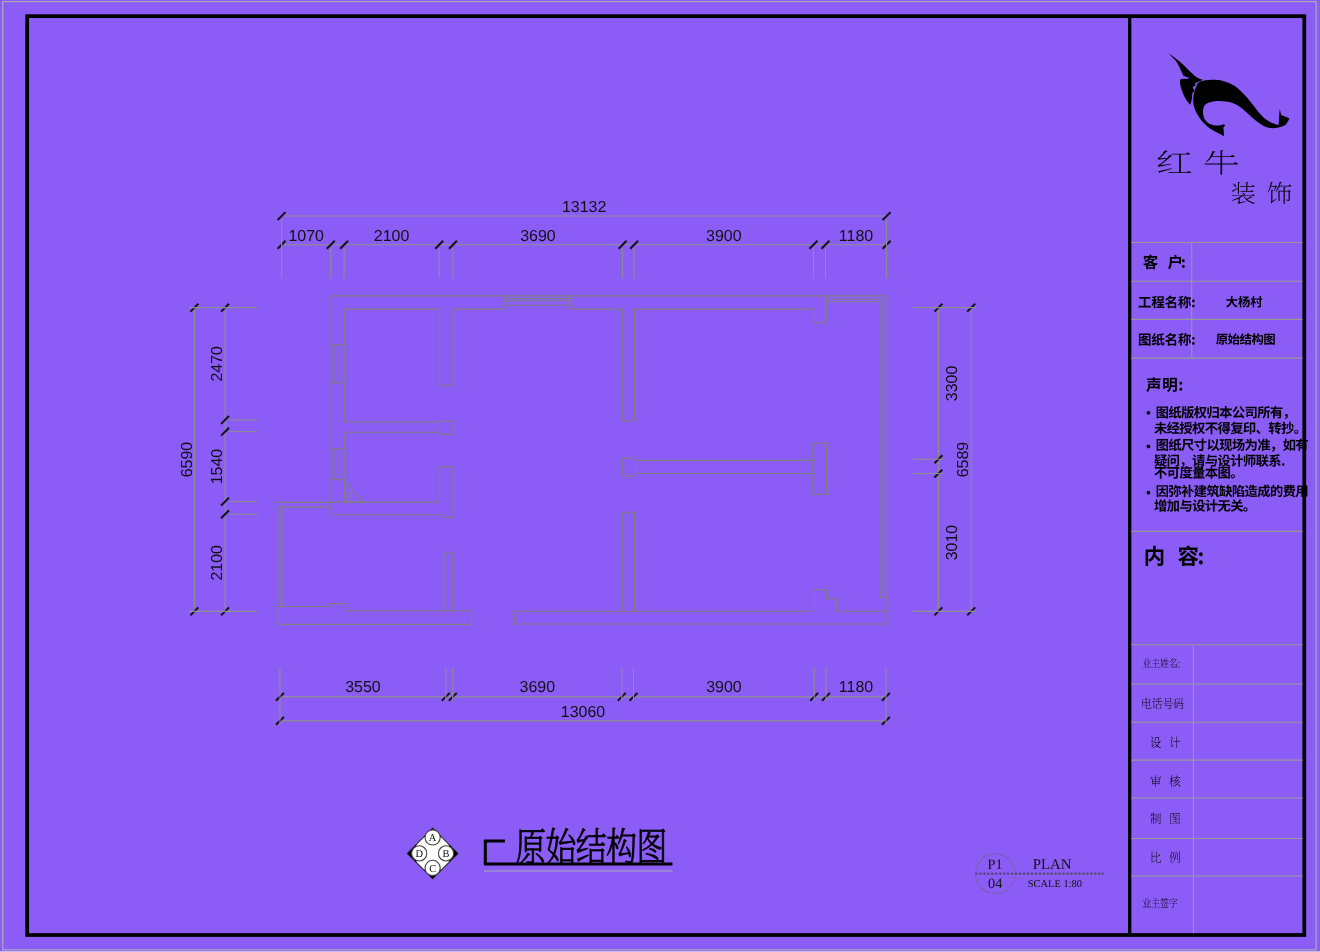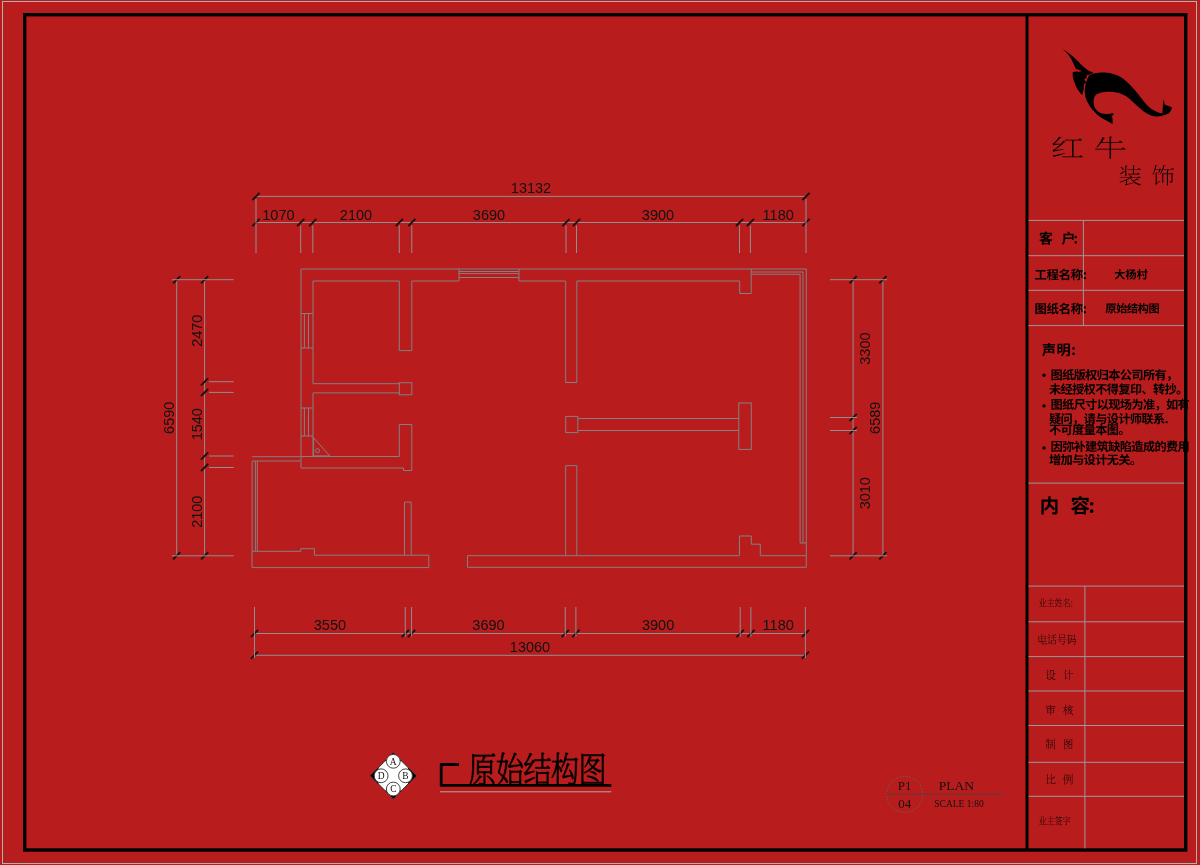--- a/index.html
+++ b/index.html
@@ -1,14 +1,14 @@
 <!DOCTYPE html>
 <html><head><meta charset="utf-8"><title>plan</title><style>
 html,body{margin:0;padding:0;background:#fff;}
-#page{position:relative;width:1200px;height:865px;background:#b91c1c;overflow:hidden;}
+#page{position:relative;width:1200px;height:865px;background:#8b5cf6;overflow:hidden;}
 text{font-weight:normal;}
 </style></head><body>
 
 <div id="page">
 <svg width="1200" height="865" viewBox="0 0 1200 865">
 <defs>
 <path id="g1" d="M149 781V799L203 771H193V527Q193 460 190 383Q186 306 172 226Q159 147 131 70Q103 -6 55 -72L38 -62Q88 26 112 124Q135 223 142 325Q149 427 149 526V771ZM879 821Q879 821 886 815Q894 809 906 800Q918 790 931 779Q944 768 955 757Q951 741 929 741H177V771H838ZM609 711Q606 704 598 698Q590 692 575 692Q562 664 544 636Q526 609 508 589L492 598Q503 624 514 660Q525 697 532 734ZM677 199Q748 171 795 141Q842 111 870 84Q897 56 908 32Q920 9 918 -6Q917 -22 906 -27Q895 -32 879 -24Q863 11 827 50Q791 90 748 126Q704 163 666 188ZM474 173Q469 166 461 163Q453 160 436 163Q412 129 373 92Q334 55 286 21Q239 -13 186 -38L175 -25Q222 5 266 44Q309 84 344 127Q379 170 400 208ZM595 6Q595 -15 589 -32Q583 -49 563 -60Q543 -71 501 -76Q500 -65 494 -56Q488 -47 478 -41Q465 -34 440 -29Q416 -24 378 -20V-4Q378 -4 397 -6Q416 -7 442 -8Q468 -10 492 -12Q515 -13 524 -13Q540 -13 546 -8Q551 -4 551 7V312H595ZM364 250Q364 248 359 244Q354 241 346 238Q338 236 328 236H320V603V629L369 603H814V573H364ZM778 603 808 636 876 583Q871 577 859 572Q847 567 832 564V260Q832 257 826 253Q819 249 810 246Q802 242 794 242H788V603ZM812 312V282H339V312ZM812 460V430H339V460Z"></path>
 <path id="g2" d="M493 353 548 327H843L866 357L926 310Q922 304 913 300Q904 296 889 294V-46Q889 -49 878 -56Q866 -62 852 -62H846V297H536V-55Q536 -58 526 -65Q516 -72 499 -72H493V327ZM862 38V8H516V38ZM737 797Q733 788 718 782Q704 776 680 786L706 794Q689 759 662 715Q636 671 605 624Q574 578 540 535Q506 492 474 457L472 468H501Q499 446 492 432Q484 418 476 413L439 478Q439 478 448 481Q458 484 462 488Q489 518 518 562Q547 607 574 656Q601 705 623 752Q645 798 658 833ZM460 479Q502 480 572 484Q642 487 728 494Q815 500 906 507L908 488Q835 476 722 460Q610 444 480 431ZM762 668Q823 633 862 598Q901 562 922 530Q943 497 950 471Q956 445 952 428Q948 412 936 408Q924 403 909 415Q903 455 877 500Q851 545 816 587Q782 629 749 659ZM97 299Q175 260 232 224Q288 189 325 158Q362 126 383 100Q404 74 412 54Q419 35 416 24Q414 12 404 10Q393 7 379 14Q359 47 324 84Q290 121 248 158Q205 195 162 228Q119 261 81 286ZM81 286Q95 324 112 378Q129 433 146 496Q164 559 180 622Q196 686 208 742Q221 799 228 839L311 819Q307 809 298 802Q288 796 262 797L274 811Q266 773 254 722Q241 672 226 614Q210 556 192 496Q174 436 156 380Q138 323 120 276ZM346 607 378 640 438 584Q432 578 424 576Q416 574 400 572Q390 474 370 381Q350 288 312 204Q275 120 211 50Q147 -21 47 -74L36 -59Q125 -3 183 69Q241 141 276 226Q311 312 329 408Q347 504 355 607ZM379 607V577H51L42 607Z"></path>
 <path id="g3" d="M457 316 512 290H834L858 320L918 273Q913 267 904 263Q896 259 882 257V-52Q882 -55 870 -62Q857 -68 843 -68H837V260H500V-57Q500 -61 490 -68Q480 -74 463 -74H457V290ZM856 27V-3H473V27ZM734 822Q733 812 724 805Q715 798 697 795V411H653V832ZM862 481Q862 481 875 471Q888 461 906 446Q924 431 938 417Q934 401 913 401H436L428 431H822ZM895 694Q895 694 902 688Q910 682 922 672Q934 663 947 652Q960 641 971 630Q967 614 946 614H390L382 644H854ZM395 586Q390 578 375 575Q360 572 339 584L366 590Q344 557 311 515Q278 473 238 428Q199 383 156 341Q114 299 73 266L70 276H102Q98 249 87 234Q76 218 64 214L36 287Q36 287 46 290Q56 292 61 296Q97 326 136 370Q174 413 210 461Q247 509 277 555Q307 601 325 635ZM303 789Q299 780 284 775Q270 770 247 780L273 787Q258 759 235 724Q212 690 184 654Q157 617 128 582Q99 548 71 521L69 532H101Q97 504 86 488Q75 473 64 469L36 542Q36 542 46 544Q55 547 59 550Q83 574 108 610Q133 645 156 684Q179 724 198 762Q217 799 228 827ZM47 60Q81 68 136 84Q192 99 260 120Q329 140 400 162L405 147Q350 120 276 87Q201 54 105 16Q101 -1 86 -8ZM45 278Q76 282 128 290Q180 297 246 308Q312 319 381 330L384 313Q335 299 252 274Q168 249 73 225ZM50 535Q73 535 110 536Q148 538 194 540Q240 542 288 545L290 528Q269 523 234 515Q198 507 156 498Q115 489 72 481Z"></path>
 <path id="g4" d="M661 515Q657 505 643 500Q629 494 605 503L630 512Q617 477 596 433Q576 389 551 343Q526 297 499 254Q472 211 446 176L443 186H476Q472 162 463 147Q454 132 444 128L412 197Q412 197 420 200Q429 202 433 206Q454 236 476 280Q499 325 520 374Q540 423 557 469Q574 515 583 549ZM426 191Q458 192 510 196Q562 200 626 206Q691 212 758 219L760 201Q708 191 624 175Q539 159 446 146ZM667 368Q711 327 738 290Q764 252 777 220Q790 187 792 162Q795 138 790 124Q784 109 774 106Q763 104 751 116Q749 155 733 200Q717 244 695 287Q673 330 652 362ZM609 813Q607 805 598 798Q590 792 573 792Q544 689 500 592Q455 496 401 428L385 438Q414 487 441 551Q468 615 490 688Q512 761 527 835ZM861 662 891 697 957 643Q946 631 915 628Q912 493 907 382Q902 271 894 187Q885 103 873 48Q861 -6 844 -27Q826 -51 798 -62Q771 -74 742 -74Q742 -63 738 -53Q735 -43 725 -37Q714 -30 686 -24Q658 -18 630 -14L631 6Q653 3 681 0Q709 -2 734 -4Q758 -6 769 -6Q785 -6 792 -4Q800 -1 808 8Q828 28 840 114Q853 200 861 340Q869 481 872 662ZM886 662V632H487L500 662ZM261 482Q305 458 332 434Q358 410 371 388Q384 365 386 348Q388 330 382 319Q376 308 365 306Q354 304 341 314Q335 340 320 370Q305 399 286 427Q266 455 248 475ZM296 830Q295 819 288 812Q280 805 261 802V-54Q261 -58 256 -63Q250 -68 242 -72Q235 -75 227 -75H217V839ZM255 590Q228 463 176 348Q125 233 44 141L29 155Q74 218 108 291Q143 364 168 444Q192 524 207 606H255ZM350 656Q350 656 362 646Q375 636 393 621Q411 606 425 592Q421 576 400 576H53L45 606H310Z"></path>

